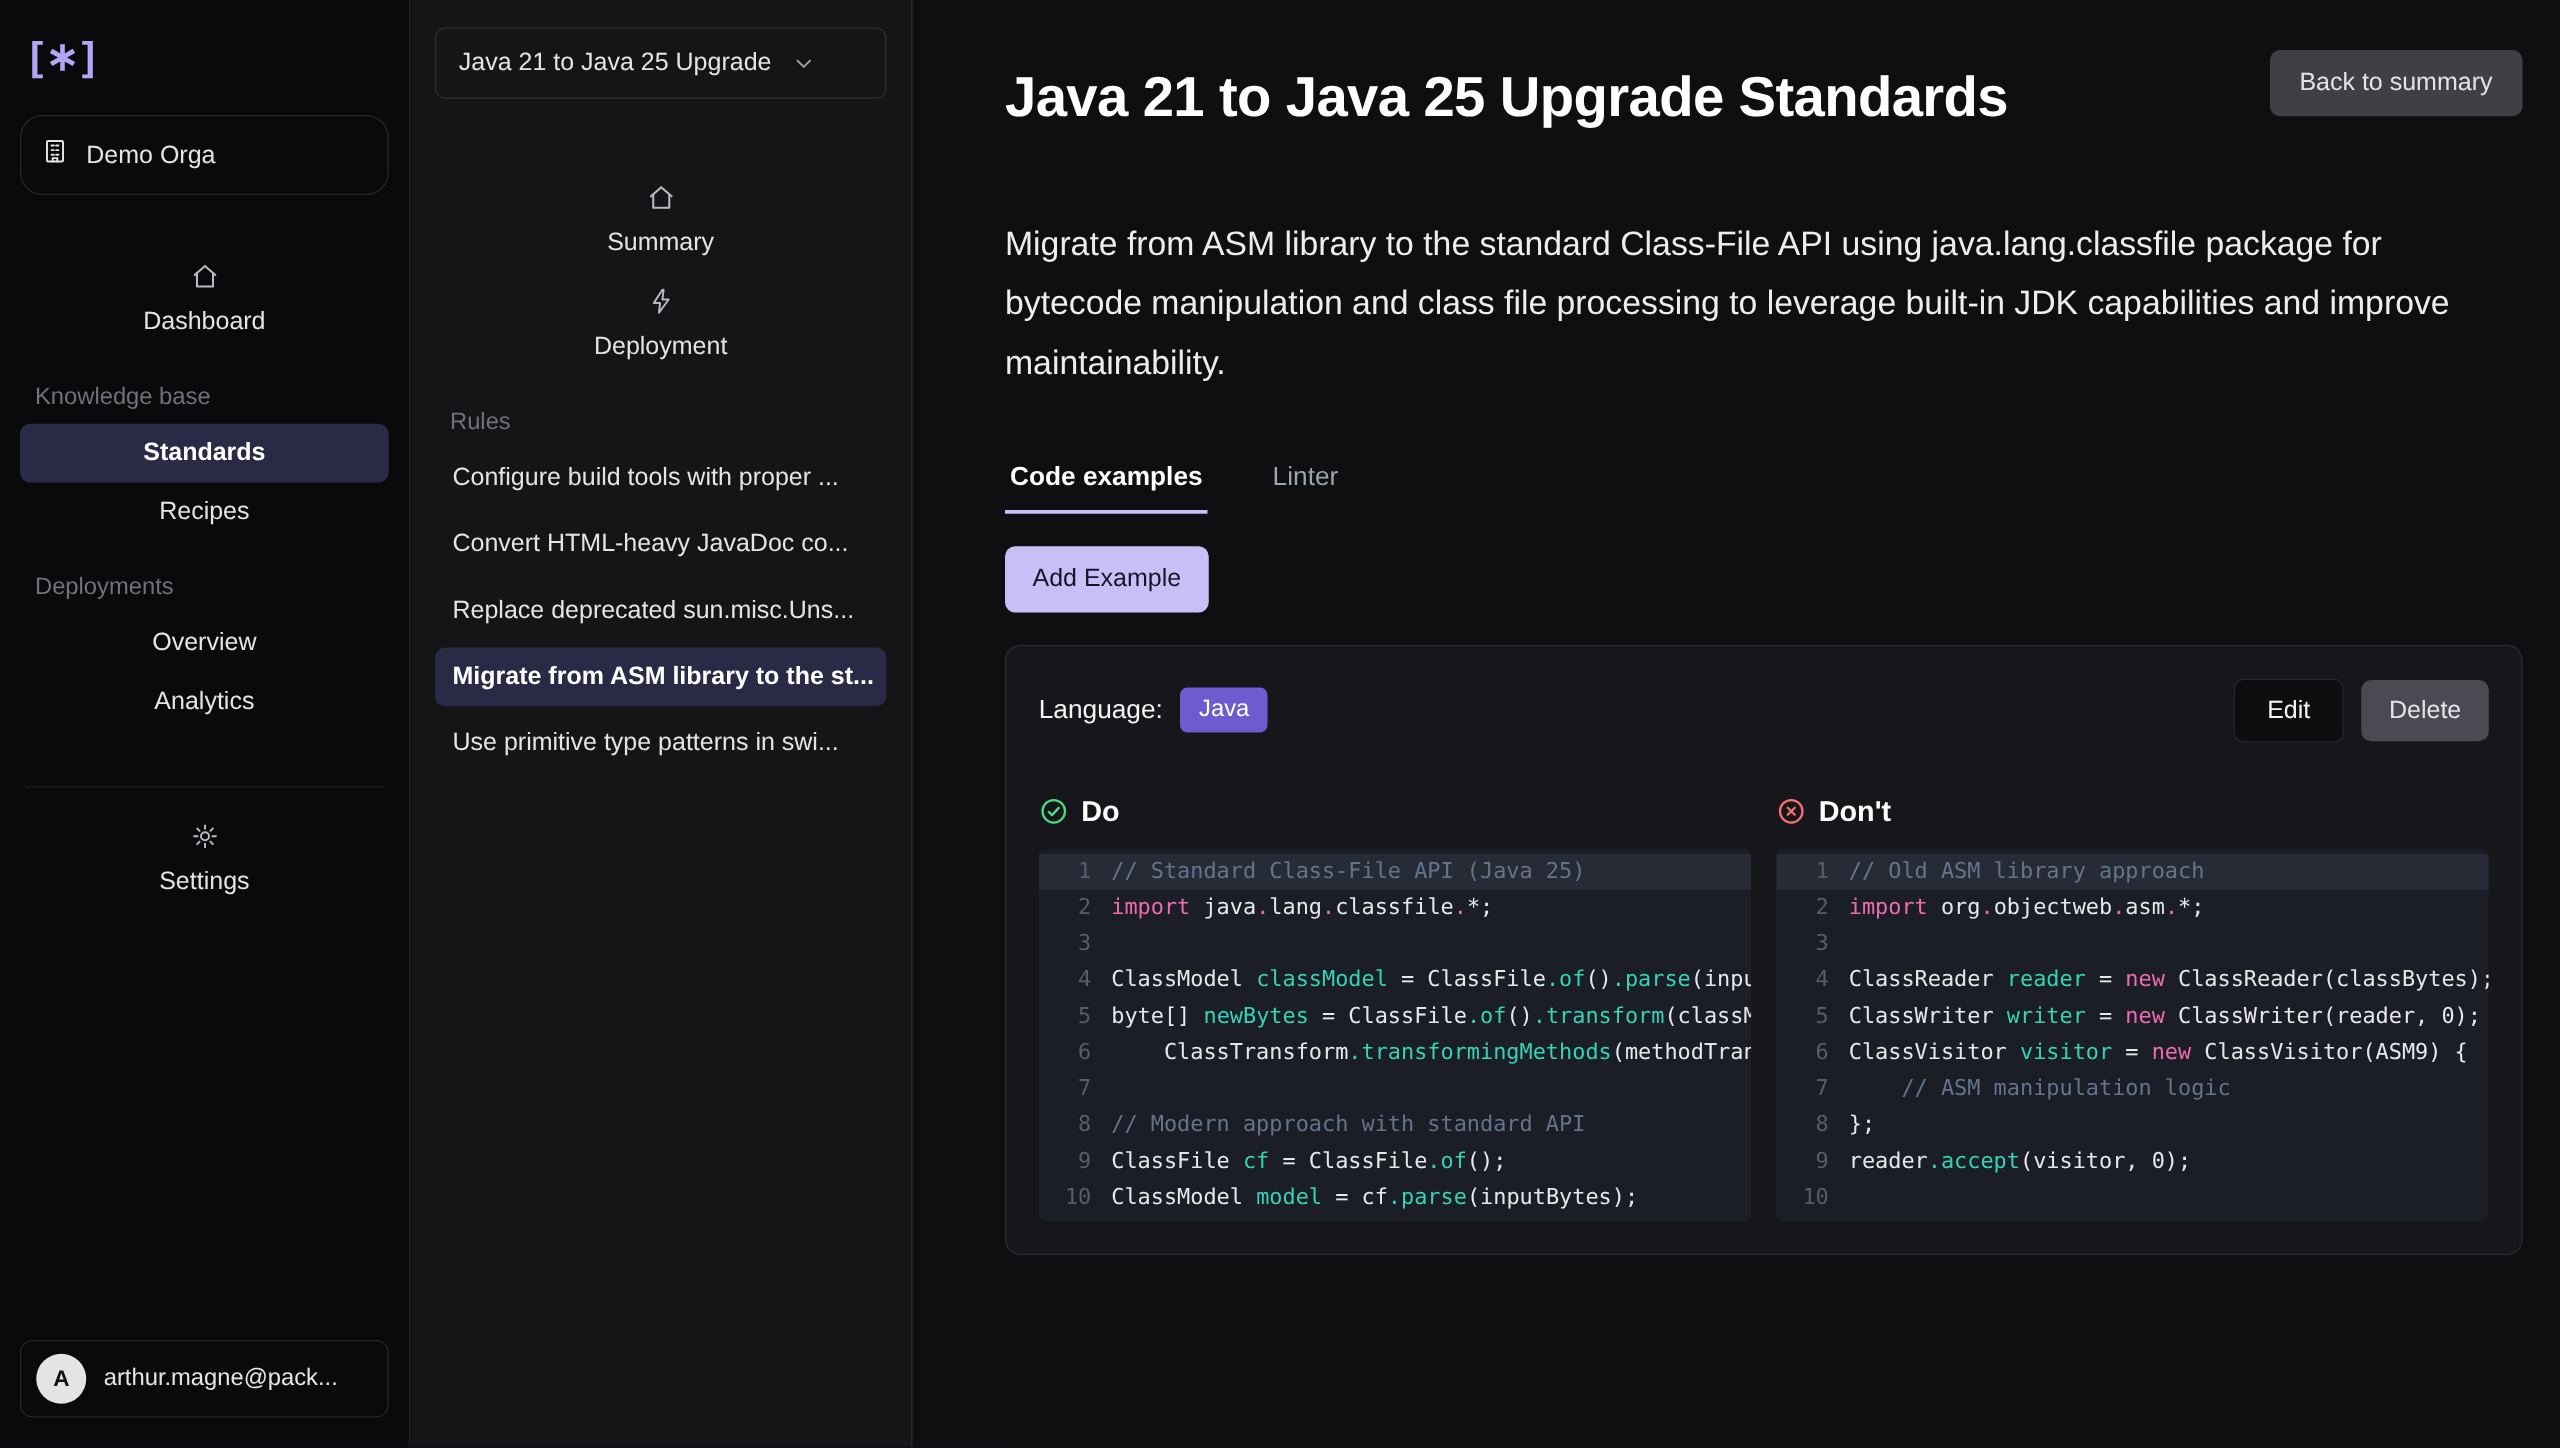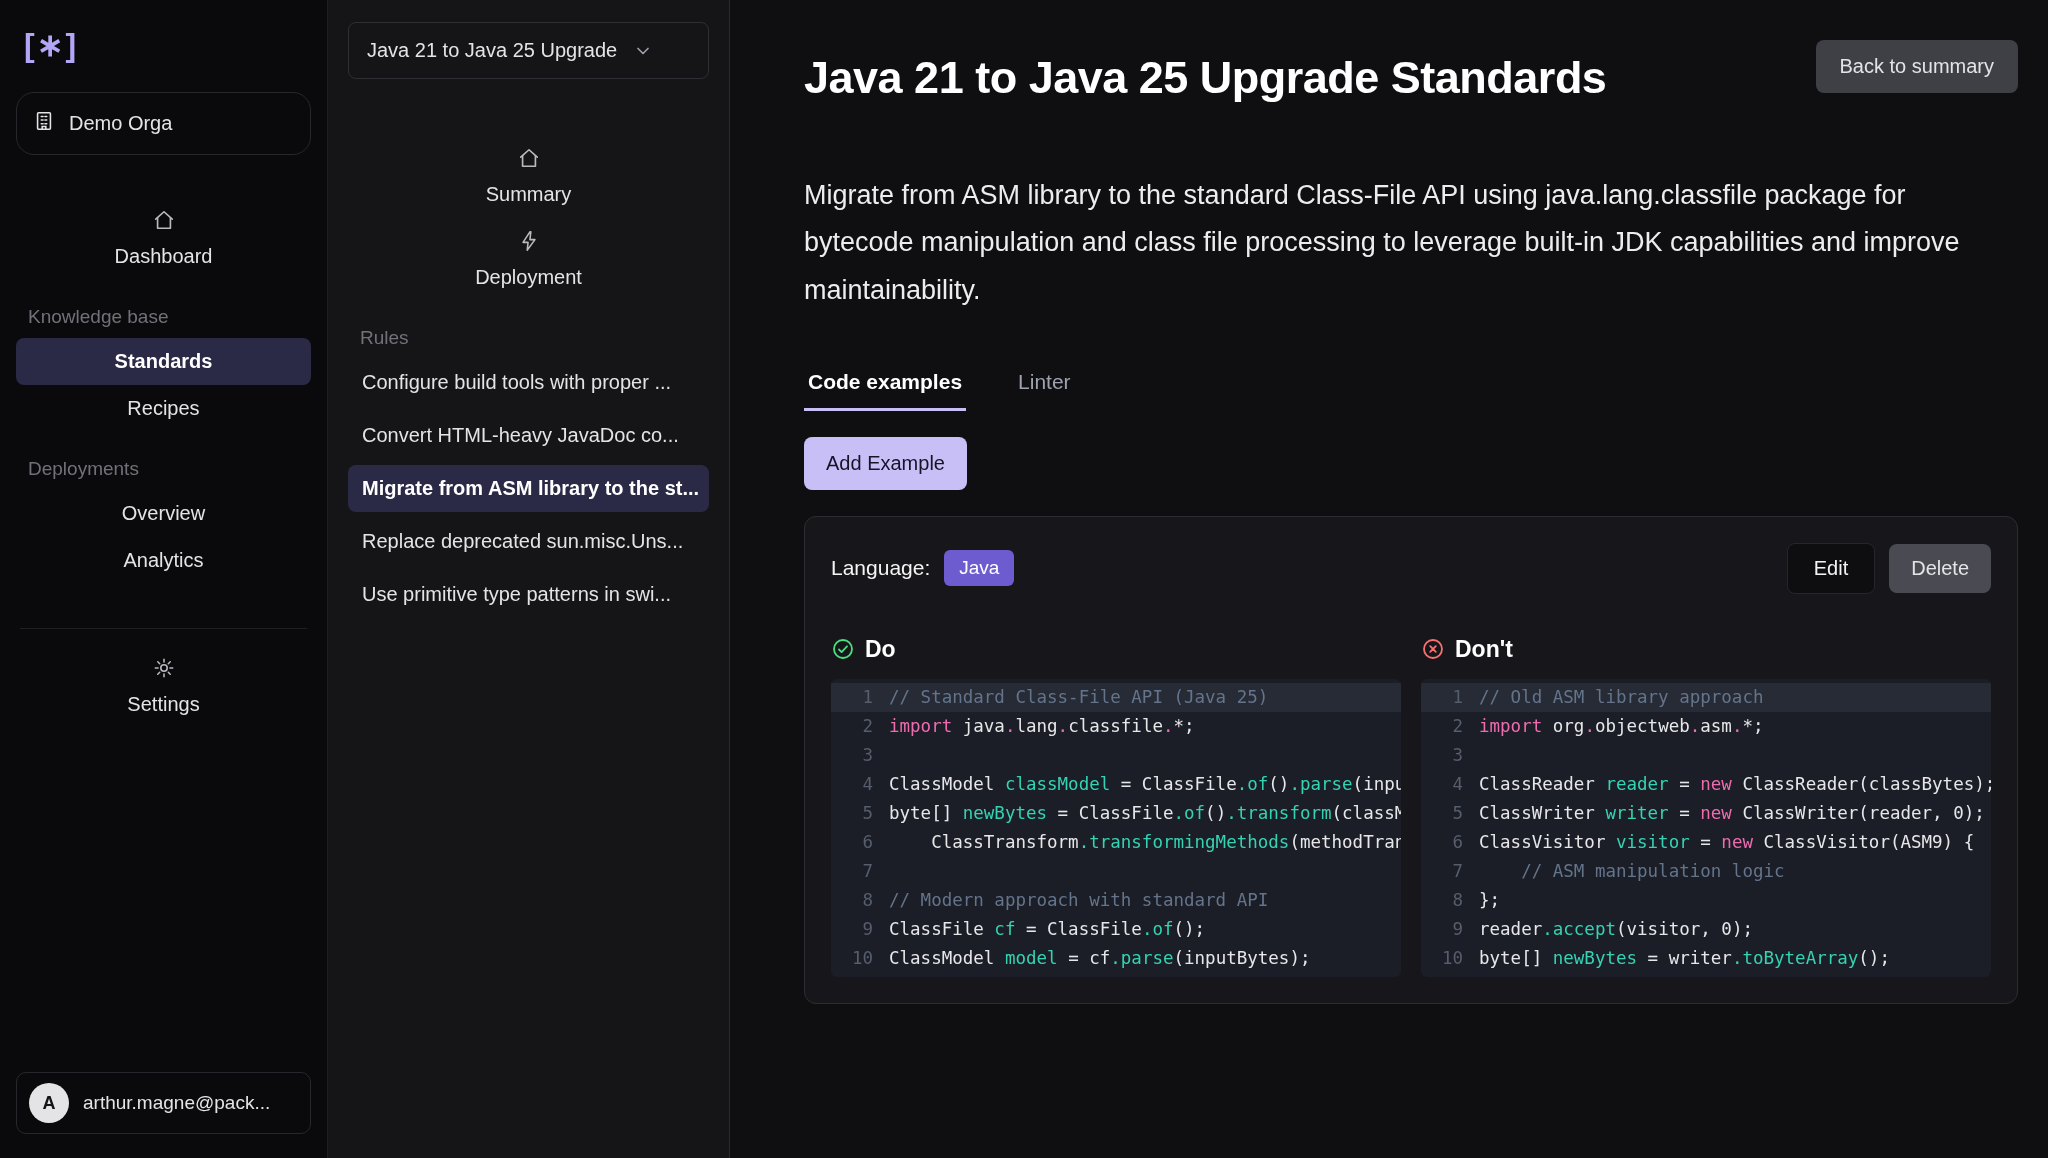--- a/index.html
+++ b/index.html
@@ -236,22 +236,22 @@
             <path d="M13 2L5.5 13.5H11l-1 8.5 8.5-11.5H13l1-8.5z"></path>
           </svg>
       </span>
       <span>Deployment</span>
     </div>
 
     <div class="section-label">Rules</div>
 
     <div class="rule-item">Configure build tools with proper ...</div>
     <div class="rule-item">Convert HTML-heavy JavaDoc co...</div>
+    <div class="rule-item">Replace deprecated sun.misc.Uns...</div>
     <div class="rule-item selected">Migrate from ASM library to the st...</div>
-    <div class="rule-item">Replace deprecated sun.misc.Uns...</div>
     <div class="rule-item">Use primitive type patterns in swi...</div>
   </aside>
 
   <main class="main">
     <div class="main-header">
       <h1 class="page-title">Java 21 to Java 25 Upgrade Standards</h1>
       <button class="back-btn">Back to summary</button>
     </div>
 
     <p class="description">Migrate from ASM library to the standard Class-File API using java.lang.classfile package for bytecode manipulation and class file processing to leverage built-in JDK capabilities and improve maintainability.</p>
@@ -310,19 +310,19 @@
           <div class="code-panel">
               <div class="code-row hl"><span class="ln">1</span><span class="cl"><span class="tok-c">// Old ASM library approach</span></span></div>
               <div class="code-row"><span class="ln">2</span><span class="cl"><span class="tok-k">import</span><span> org</span><span class="tok-k">.</span><span>objectweb</span><span class="tok-k">.</span><span>asm</span><span class="tok-k">.</span><span>*;</span></span></div>
               <div class="code-row"><span class="ln">3</span><span class="cl"></span></div>
               <div class="code-row"><span class="ln">4</span><span class="cl"><span>ClassReader </span><span class="tok-f">reader</span><span> = </span><span class="tok-k">new</span><span> ClassReader(classBytes);</span></span></div>
               <div class="code-row"><span class="ln">5</span><span class="cl"><span>ClassWriter </span><span class="tok-f">writer</span><span> = </span><span class="tok-k">new</span><span> ClassWriter(reader, 0);</span></span></div>
               <div class="code-row"><span class="ln">6</span><span class="cl"><span>ClassVisitor </span><span class="tok-f">visitor</span><span> = </span><span class="tok-k">new</span><span> ClassVisitor(ASM9) {</span></span></div>
               <div class="code-row"><span class="ln">7</span><span class="cl"><span class="tok-c">    // ASM manipulation logic</span></span></div>
               <div class="code-row"><span class="ln">8</span><span class="cl"><span>};</span></span></div>
               <div class="code-row"><span class="ln">9</span><span class="cl"><span>reader</span><span class="tok-f">.accept</span><span>(visitor, 0);</span></span></div>
-              <div class="code-row"><span class="ln">10</span><span class="cl"><span>byte[] </span><span class="tok-f">newBytes</span><span> = writer</span><span class="tok-f">.toByteArray</span><span>();</span></span></div>
+              <div class="code-row"><span class="ln">10</span></div>
             </div>
         </div>
       </div>
     </section>
   </main>
 </div>
 
 </body></html>

